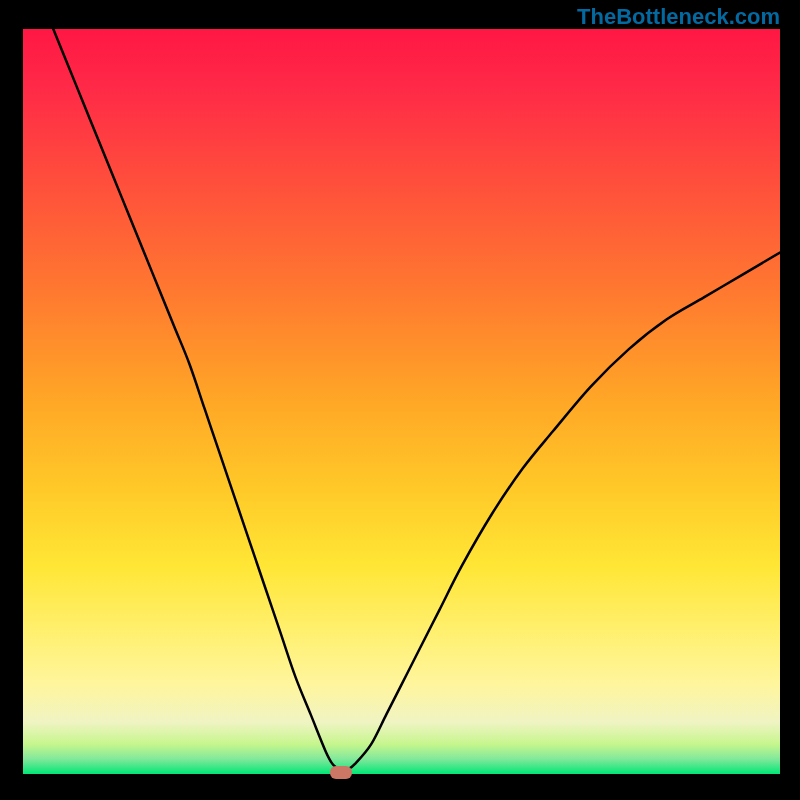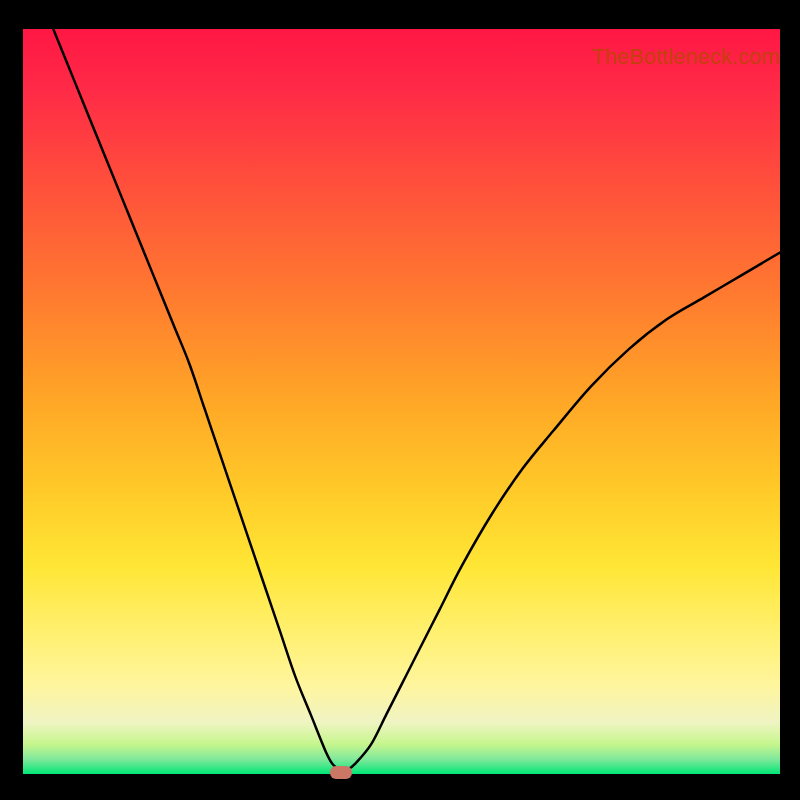--- a/index.html
+++ b/index.html
@@ -8,25 +8,24 @@
     height: 800px;
     background: #000;
     position: relative;
     overflow: hidden;
     font-family: Arial, sans-serif;
   }
   .watermark {
     position: absolute;
     top: 4px;
     right: 20px;
-    color: #c2410c;
+    color: #0369a1;
     font-size: 22px;
-    font-weight: 400;
+    font-weight: 700;
     z-index: 10;
-    margin-top: 40px;
   }
   .plot-area {
     position: absolute;
     top: 29px;
     left: 23px;
     width: 757px;
     height: 745px;
   }
   .gradient-bg {
     position: absolute;

